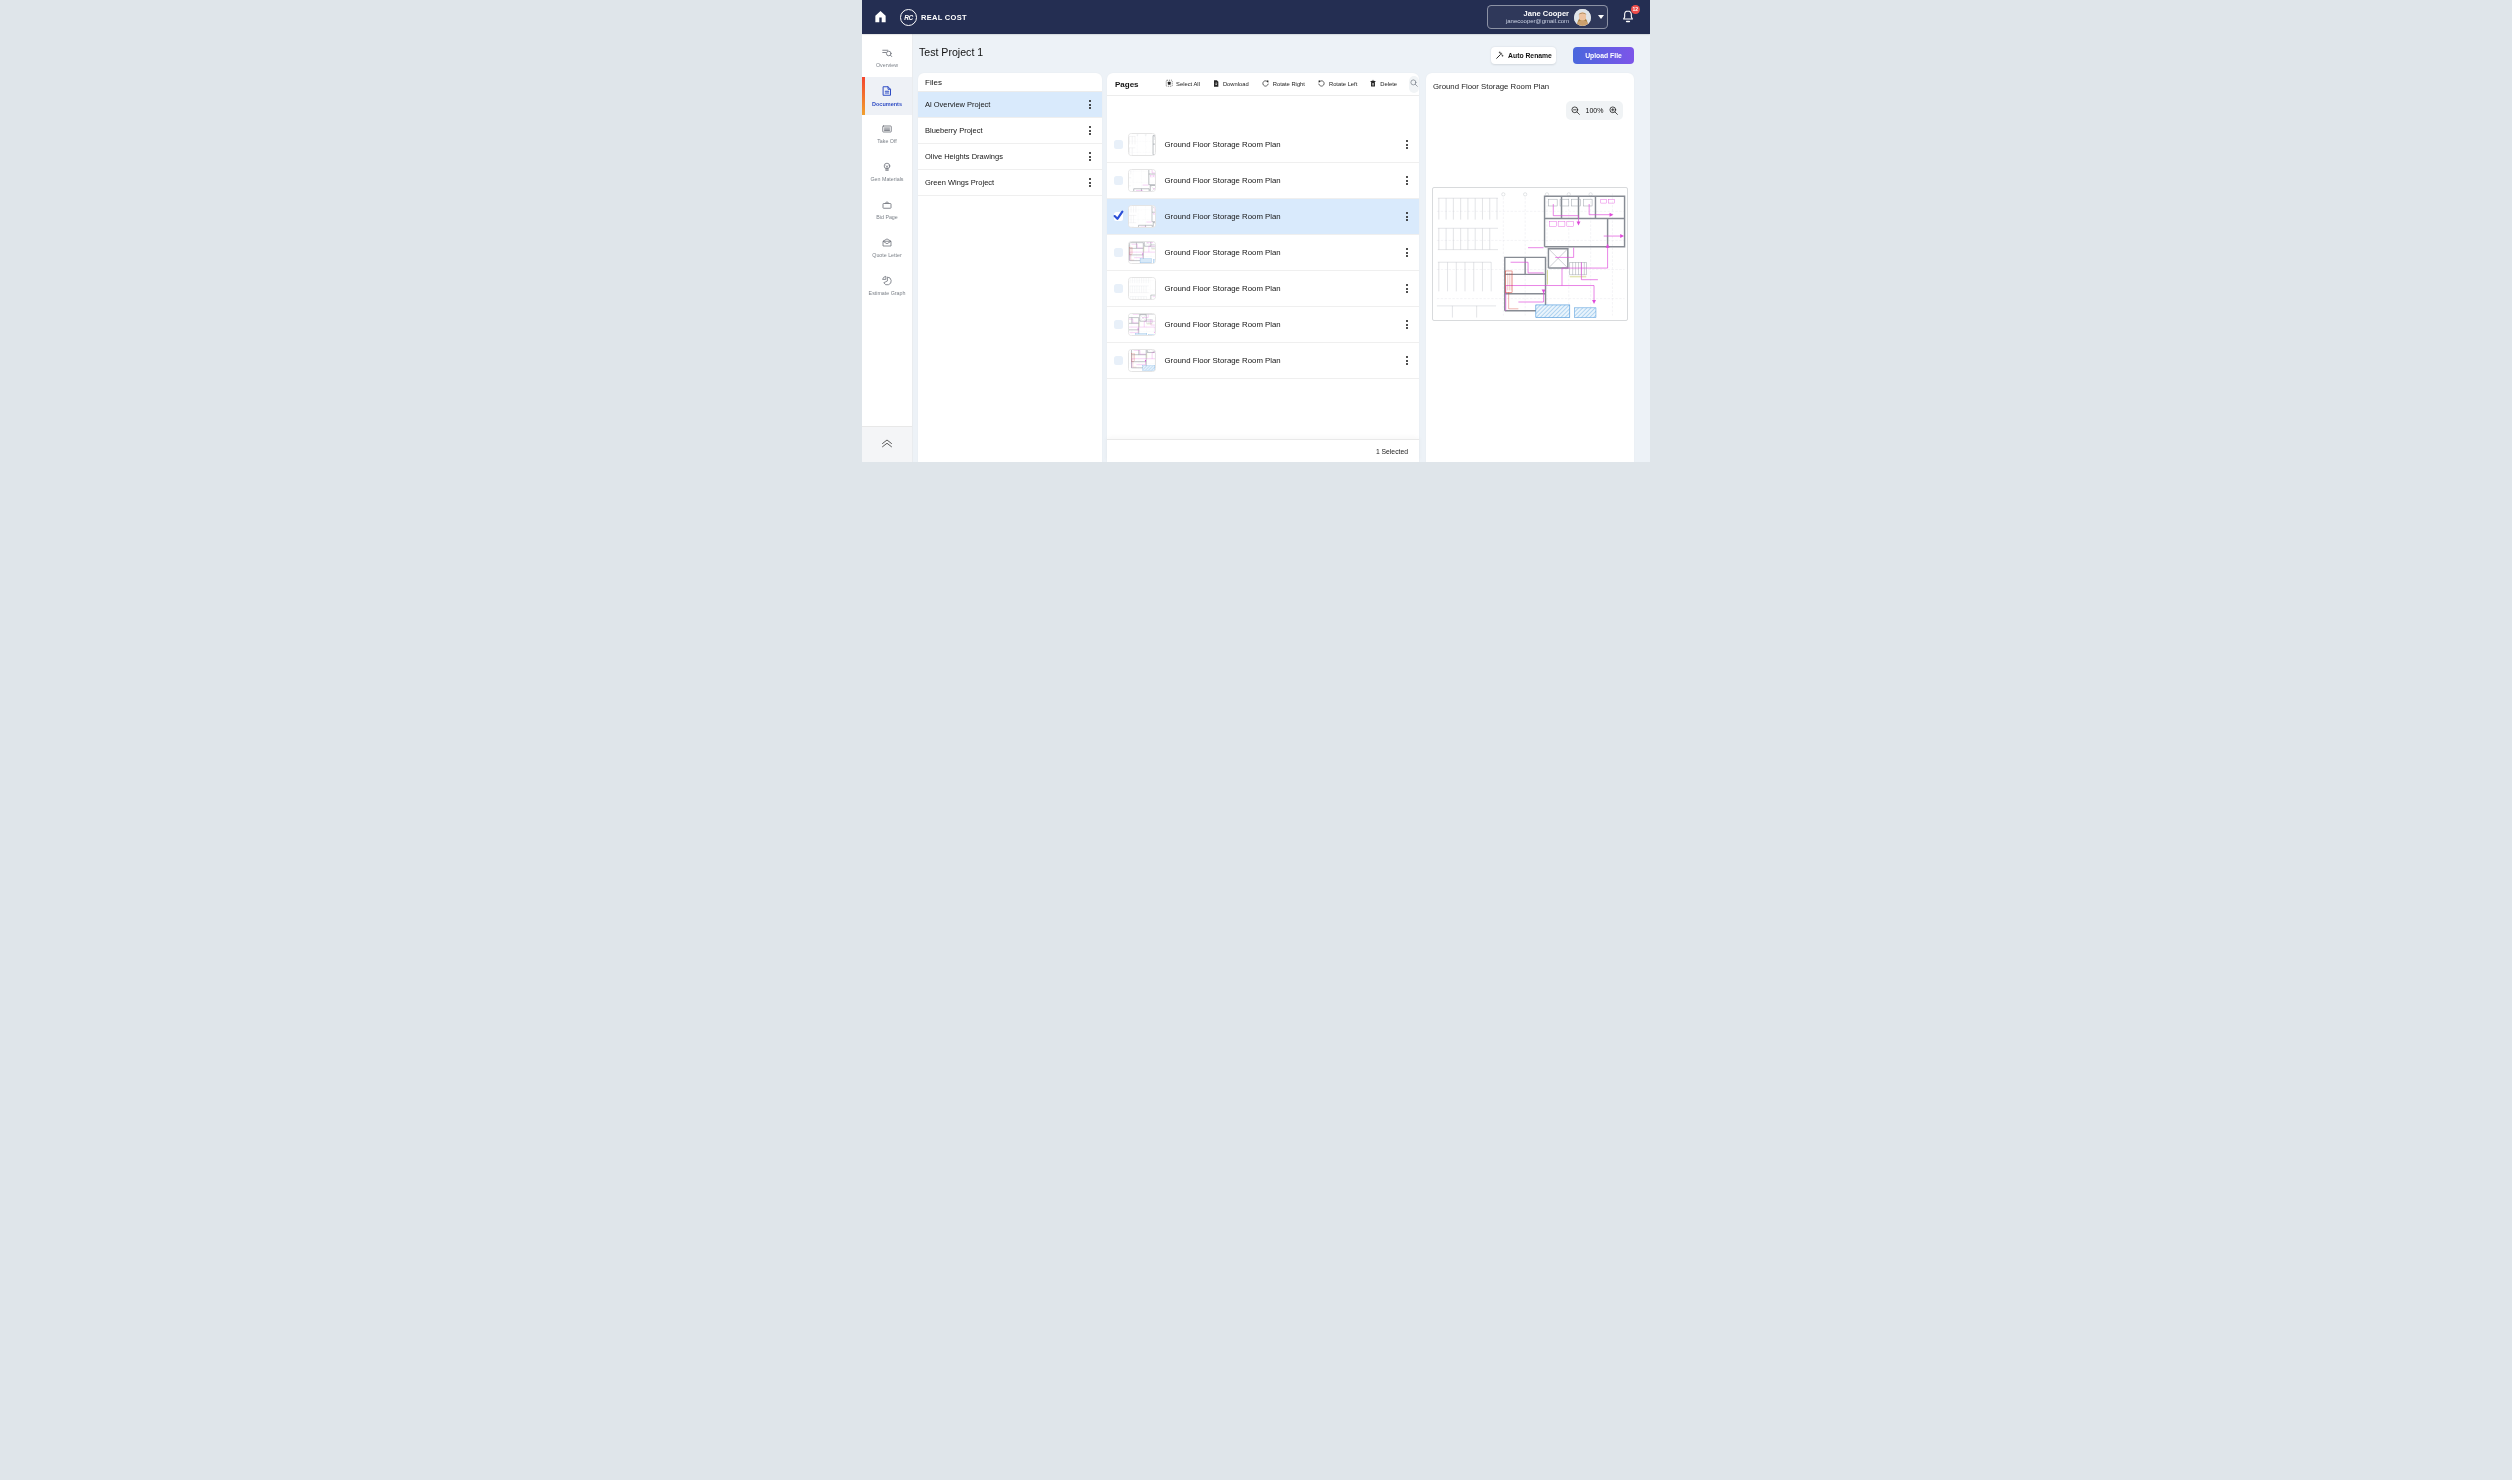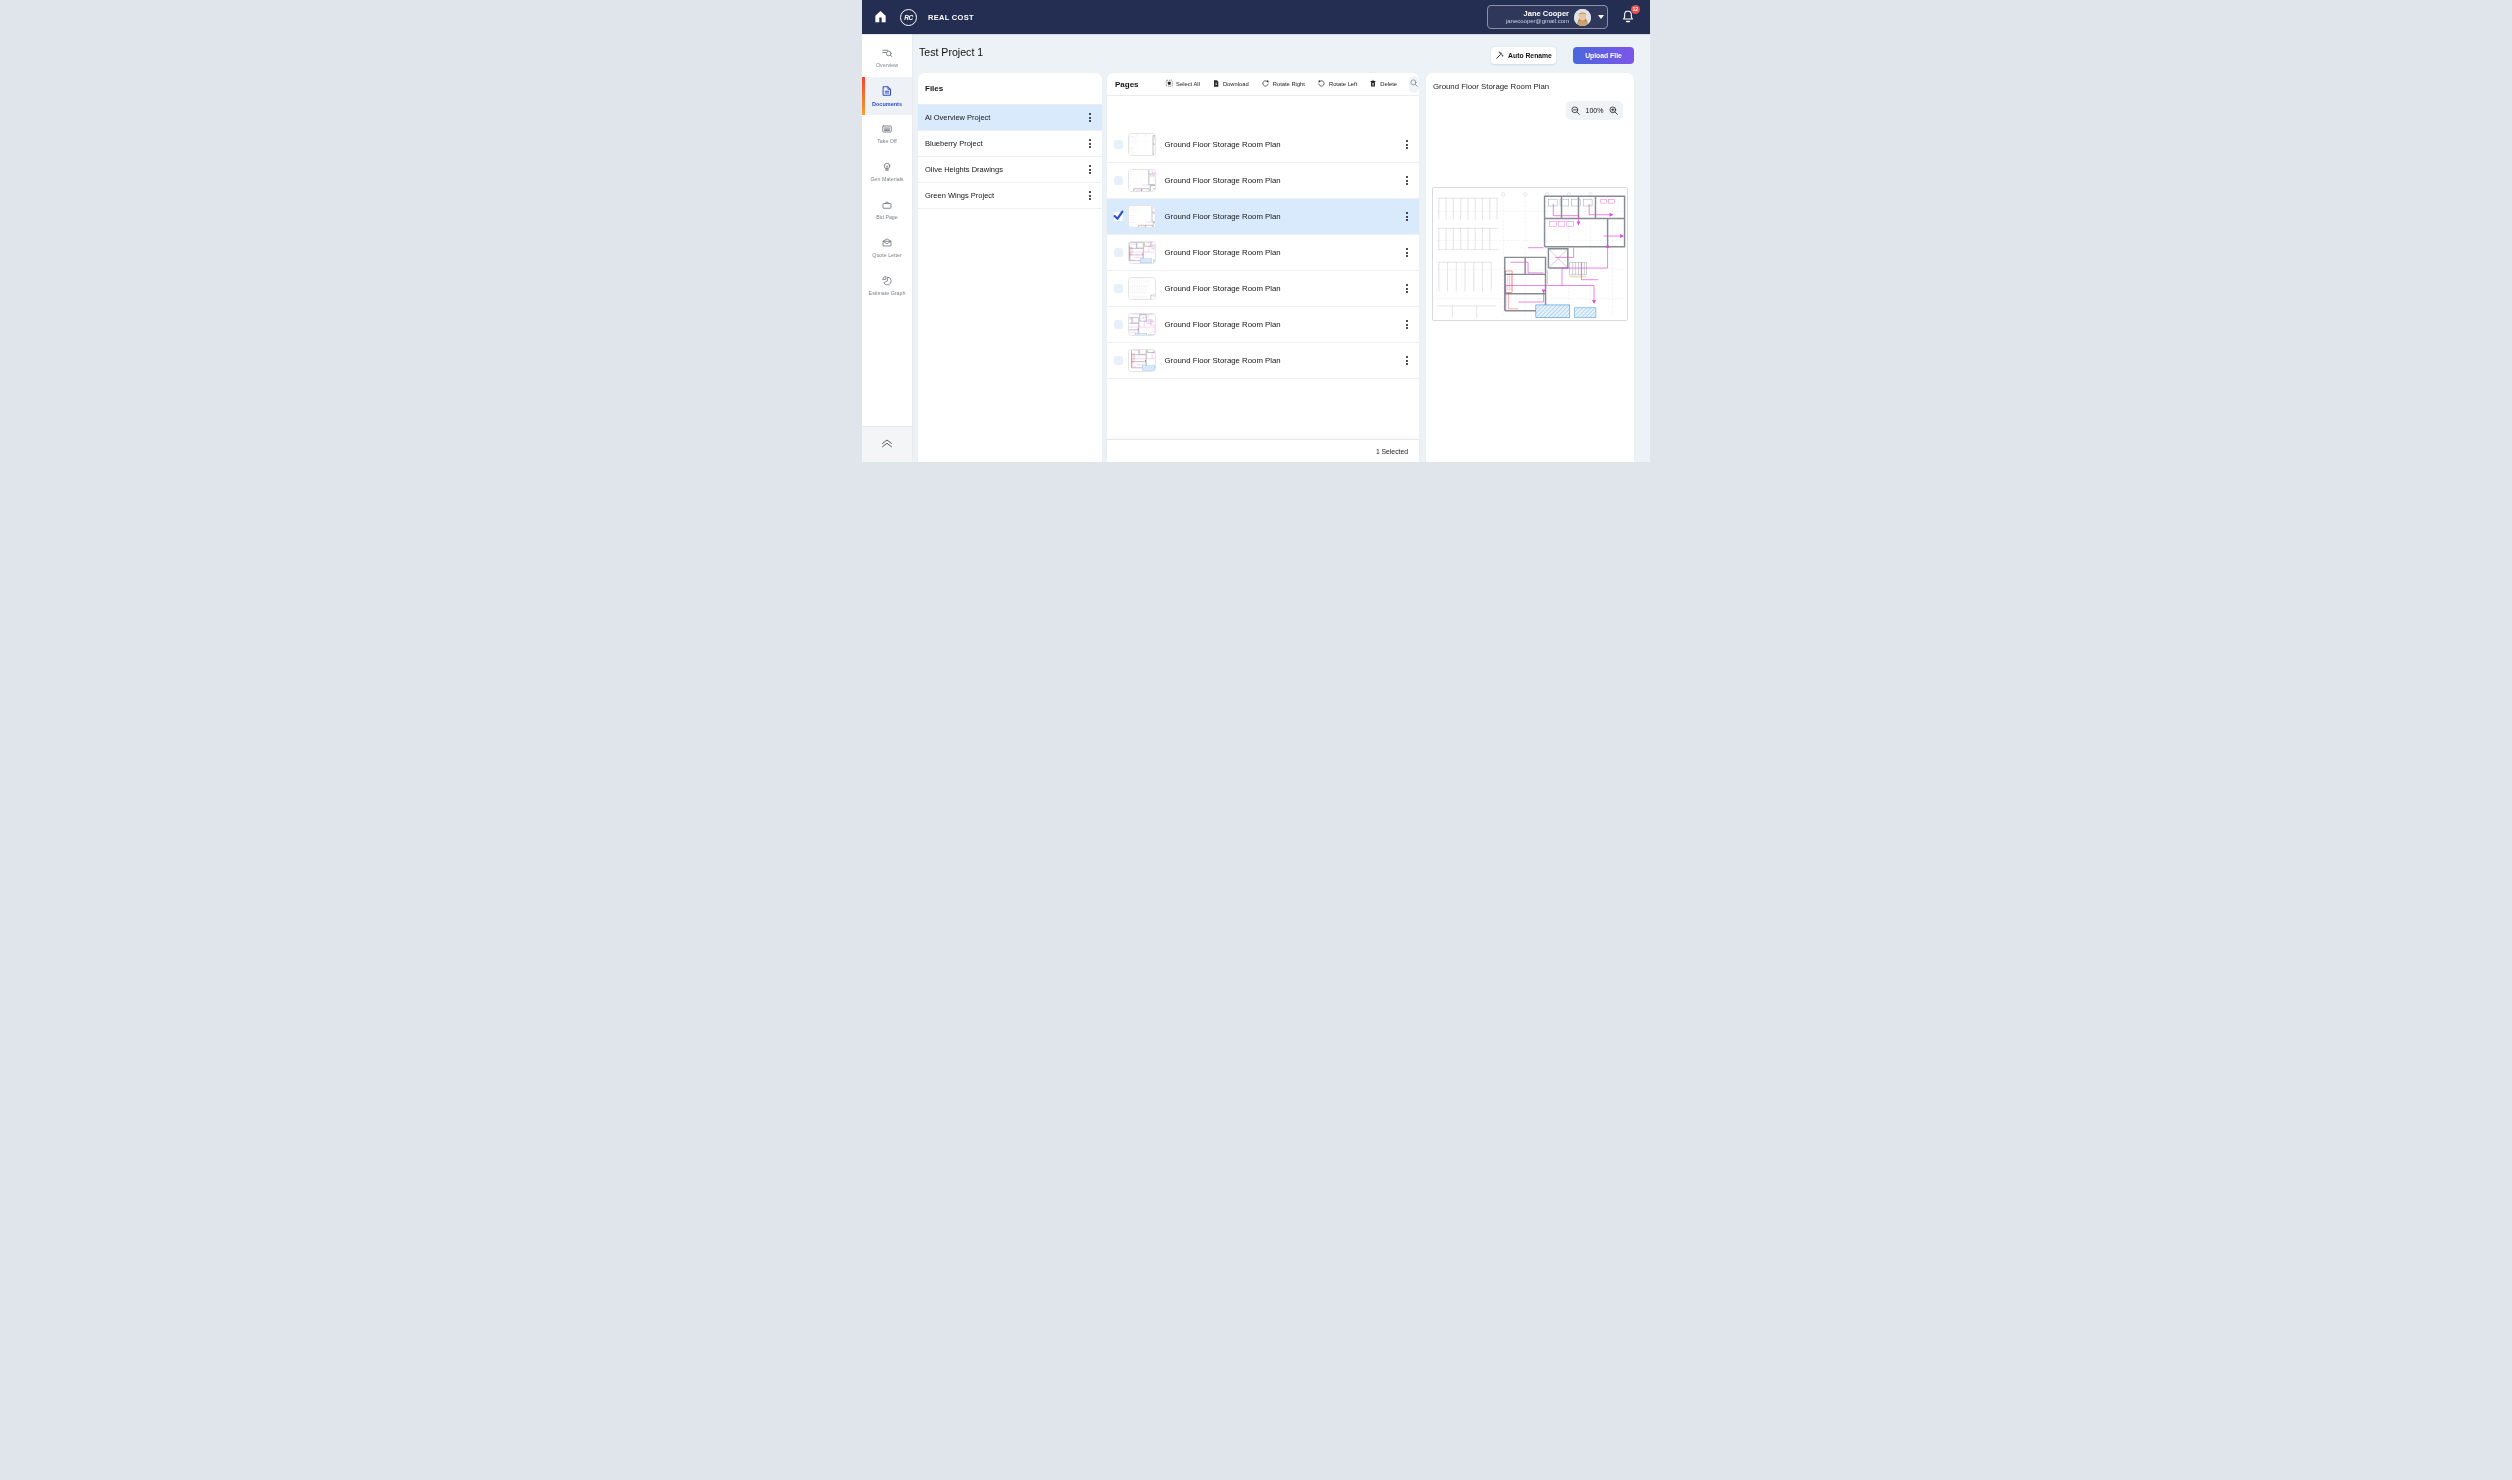--- a/index.html
+++ b/index.html
@@ -9,21 +9,21 @@
     background:var(--app-bg,#edf2f7); overflow:hidden;
     font-family:"Liberation Sans", sans-serif; color:#1a1a1a;
   }
   
   .topbar{
     position:absolute; left:0; top:0; width:100%; height:34px;
     background:var(--topbar-navy,#242e52); display:flex; align-items:center;
     box-shadow:0 0.5px 1.5px rgba(0,0,0,.25); z-index:5;
   }
   .homebtn{ margin-left:10px; width:17px; height:17px; display:flex; align-items:center; justify-content:center; cursor:pointer;}
-  .logo{ display:flex; align-items:center; margin-left:11px; gap:11px;}
+  .logo{ display:flex; align-items:center; margin-left:11px; gap:4px;}
   .logo-circle{ width:17px; height:17px; border:1px solid #fff; border-radius:50%; display:flex; align-items:center; justify-content:center;
     color:#fff; font-size:6.5px; font-style:italic; font-weight:bold; letter-spacing:-0.5px;}
   .brand{ color:#fff; font-weight:bold; font-size:7.5px; letter-spacing:0.3px;}
   .tb-spacer{flex:1;}
   .userchip{
     width:121px; height:24px; border:0.5px solid rgba(255,255,255,.45); border-radius:4.5px;
     background:rgba(255,255,255,.05); display:flex; align-items:center; padding:0 3px 0 7px; gap:5px; cursor:pointer;
   }
   .usertext{ flex:1; text-align:right; line-height:1.25;}
   .username{ color:#fff; font-size:7.5px; font-weight:bold;}
@@ -62,22 +62,22 @@
   }
   .btn-rename{ right:94px; width:65px; background:#fff; color:#111; box-shadow:0 0.5px 2px rgba(16,24,40,.12);}
   .btn-upload{ right:16px; width:61px; color:#fff;
     background:linear-gradient(90deg,var(--upload-grad-a,#4a67dd),var(--upload-grad-b,#7d55e9));}
   
   .card{ position:absolute; top:73px; bottom:0; background:#fff; border-radius:6px 6px 0 0; box-shadow:0 0.5px 1.5px rgba(16,24,40,.05);}
   .files-card{ left:56px; width:184px;}
   .pages-card{ left:245px; width:312px; display:flex; flex-direction:column;gap:31px;}
   .preview-card{ left:564px; width:208px;}
   
-  .panelhead{ height:32px; display:flex; align-items:center; padding:8px 7px; border-bottom:0.5px solid #ececec;
-    font-size:8px; font-weight:bold; color:#141414;}
+  .panelhead{ height:19px; display:flex; align-items:center; padding:8px 7px; border-bottom:0.5px solid #ececec;
+    font-size:8px; font-weight:normal; color:#141414;}
   .frow{ height:26px; display:flex; align-items:center; padding:0 7px; border-bottom:0.5px solid #efefef; cursor:pointer;}
   .frow.selected{ background:var(--selected-row-bg,#d9eafc);}
   .frow .fname{ flex:1; font-size:7.5px; color:#161616;}
   .kebab{ width:11px; height:13px; display:flex; flex-direction:column; align-items:center; justify-content:center; gap:1.5px; cursor:pointer;}
   .kebab i{ width:2px; height:2px; border-radius:50%; background:#141414;}
   
   .pages-toolbar{ height:23px; flex:none; display:flex; align-items:center; padding:0 6px 0 8px; border-bottom:0.5px solid #ececec;}
   .pages-title{ font-size:8px; font-weight:bold; color:#141414; margin-right:26px;}
   .tbtn{ display:flex; align-items:center; gap:3px; font-size:5.8px; color:#222; margin-right:12px; cursor:pointer; white-space:nowrap;}
   .searchchip{ margin-left:auto; width:17px; height:17px; border-radius:5.5px; background:#f1f4f6;

